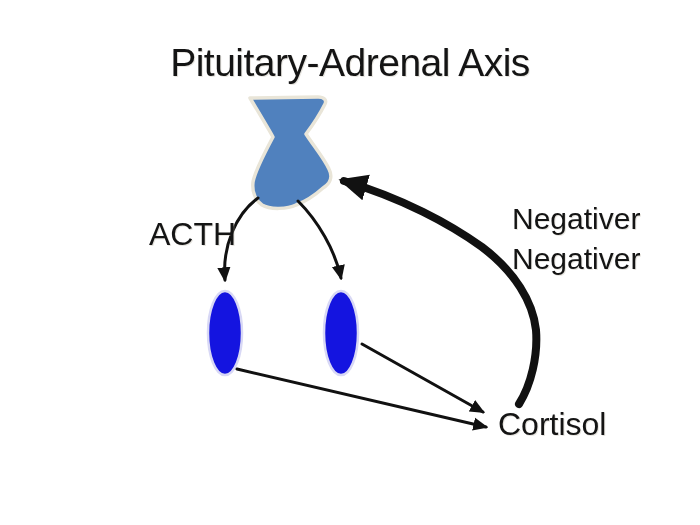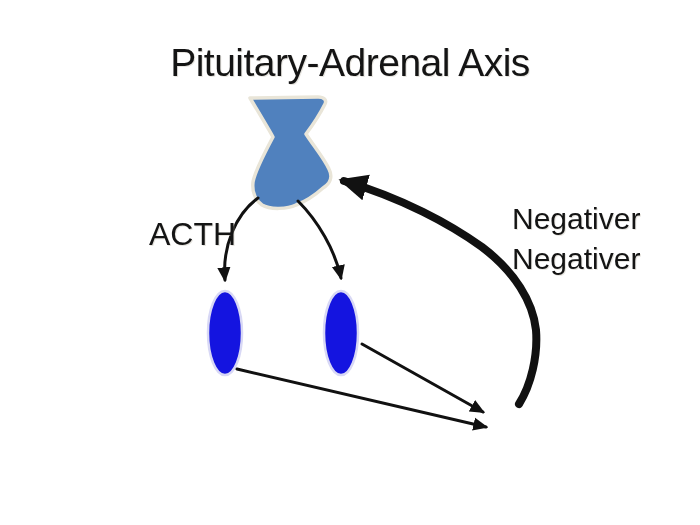--- a/index.html
+++ b/index.html
@@ -101,14 +101,15 @@
 
   <div class="lbl title">Pituitary-Adrenal Axis</div>
 
   <div class="lbl acth">ACTH</div>
 
   <div class="lbl feedback">
     <div>Negativer</div>
     <div>Negativer</div>
   </div>
 
+  <div class="lbl cortisol">Cortisol</div>
 
 </div>
 
 </body></html>

